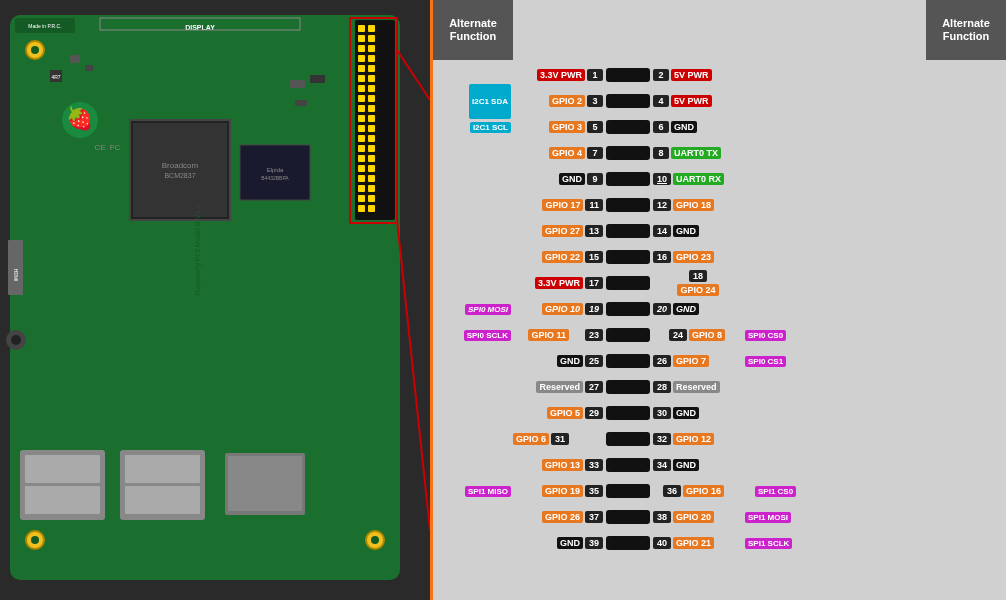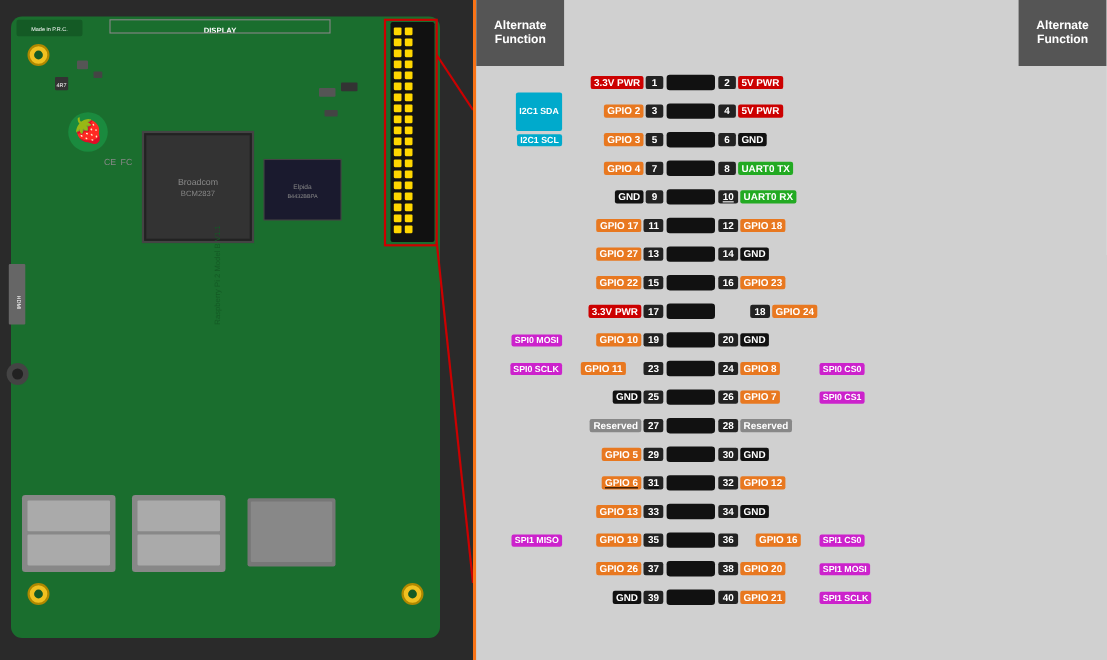--- a/index.html
+++ b/index.html
@@ -282,27 +282,27 @@
       </div>
       <div style="display: flex; align-items: center; height: 26px;">
         <div style="width: 80px; display: flex; align-items: center; justify-content: flex-end; padding-right: 2px;"></div>
         <div style="width: 90px; display: flex; align-items: center; justify-content: flex-end; gap: 2px;">
           <span style="background:#cc0000;color:white;font-size:9px;font-weight:bold;padding:1px 3px;border-radius:2px;white-space:nowrap;display:inline-block;text-align:center;">3.3V PWR</span>
           <span style="background:#222;color:white;font-size:9px;font-weight:bold;padding:1px 4px;border-radius:2px;min-width:16px;text-align:center;display:inline-block;">17</span>
         </div>
         <div style="width: 50px; display: flex; align-items: center; justify-content: center;">
           <div style="width:44px;height:14px;background:#111;border-radius:3px;margin:0 2px;"></div>
         </div>
-        <div style="width: 90px; display: flex; align-items: center; justify-content: flex-end; gap: 2px;">
+        <div style="width: 90px; display: flex; align-items: center; justify-content: space-between; gap: 2px; flex-direction: column;">
           <span style="background:#222;color:white;font-size:9px;font-weight:bold;padding:1px 4px;border-radius:2px;min-width:16px;text-align:center;display:inline-block;">18</span>
           <span style="background:#e87820;color:white;font-size:9px;font-weight:bold;padding:1px 3px;border-radius:2px;white-space:nowrap;display:inline-block;text-align:center;">GPIO 24</span>
         </div>
         <div style="width: 80px; display: flex; align-items: center; justify-content: flex-start; padding-left: 2px;"></div>
       </div>
-      <div style="display: flex; align-items: center; height: 26px;">
+      <div style="display: flex; align-items: center; height: 26px; font-style: italic;">
         <div style="width: 80px; display: flex; align-items: center; justify-content: flex-end; padding-right: 2px;">
           <span style="background:#cc22cc;color:white;font-size:8px;font-weight:bold;padding:1px 3px;border-radius:2px;white-space:nowrap;display:inline-block;text-align:center;">SPI0 MOSI</span>
         </div>
         <div style="width: 90px; display: flex; align-items: center; justify-content: flex-end; gap: 2px;">
           <span style="background:#e87820;color:white;font-size:9px;font-weight:bold;padding:1px 3px;border-radius:2px;white-space:nowrap;display:inline-block;text-align:center;">GPIO 10</span>
           <span style="background:#222;color:white;font-size:9px;font-weight:bold;padding:1px 4px;border-radius:2px;min-width:16px;text-align:center;display:inline-block;">19</span>
         </div>
         <div style="width: 50px; display: flex; align-items: center; justify-content: center;">
           <div style="width:44px;height:14px;background:#111;border-radius:3px;margin:0 2px;"></div>
         </div>
@@ -317,21 +317,21 @@
           <span style="background:#cc22cc;color:white;font-size:8px;font-weight:bold;padding:1px 3px;border-radius:2px;white-space:nowrap;display:inline-block;text-align:center;">SPI0 SCLK</span>
         </div>
         <div style="width: 90px; display: flex; align-items: center; justify-content: flex-end; gap: 16px;">
           <span style="background:#e87820;color:white;font-size:9px;font-weight:bold;padding:1px 3px;border-radius:2px;white-space:nowrap;display:inline-block;text-align:center;">GPIO 11</span>
           <span style="background:#222;color:white;font-size:9px;font-weight:bold;padding:1px 4px;border-radius:2px;min-width:16px;text-align:center;display:inline-block;">23</span>
         </div>
         <div style="width: 50px; display: flex; align-items: center; justify-content: center;">
           <div style="width:44px;height:14px;background:#111;border-radius:3px;margin:0 2px;"></div>
         </div>
         <div style="width: 90px; display: flex; align-items: center; justify-content: flex-start; gap: 2px;">
-          <span style="background:#222;color:white;font-size:9px;font-weight:bold;padding:1px 4px;border-radius:2px;min-width:16px;text-align:center;display:inline-block;">24</span>
+          <span style="background:#222;color:white;font-size:9px;font-weight:bold;padding:1px 4px;border-radius:2px;min-width:16px;text-align:center;display:inline-block;margin-left:16px;">24</span>
           <span style="background:#e87820;color:white;font-size:9px;font-weight:bold;padding:1px 3px;border-radius:2px;white-space:nowrap;display:inline-block;text-align:center;">GPIO 8</span>
         </div>
         <div style="width: 80px; display: flex; align-items: center; justify-content: flex-start; padding-left: 2px;">
           <span style="background:#cc22cc;color:white;font-size:8px;font-weight:bold;padding:1px 3px;border-radius:2px;white-space:nowrap;display:inline-block;text-align:center;">SPI0 CS0</span>
         </div>
       </div>
       <div style="display: flex; align-items: center; height: 26px;">
         <div style="width: 80px; display: flex; align-items: center; justify-content: flex-end; padding-right: 2px;"></div>
         <div style="width: 90px; display: flex; align-items: center; justify-content: flex-end; gap: 2px;">
           <span style="background:#111111;color:white;font-size:9px;font-weight:bold;padding:1px 3px;border-radius:2px;white-space:nowrap;display:inline-block;text-align:center;">GND</span>
@@ -373,21 +373,21 @@
           <div style="width:44px;height:14px;background:#111;border-radius:3px;margin:0 2px;"></div>
         </div>
         <div style="width: 90px; display: flex; align-items: center; justify-content: flex-start; gap: 2px;">
           <span style="background:#222;color:white;font-size:9px;font-weight:bold;padding:1px 4px;border-radius:2px;min-width:16px;text-align:center;display:inline-block;">30</span>
           <span style="background:#111111;color:white;font-size:9px;font-weight:bold;padding:1px 3px;border-radius:2px;white-space:nowrap;display:inline-block;text-align:center;">GND</span>
         </div>
         <div style="width: 80px; display: flex; align-items: center; justify-content: flex-start; padding-left: 2px;"></div>
       </div>
       <div style="display: flex; align-items: center; height: 26px;">
         <div style="width: 80px; display: flex; align-items: center; justify-content: flex-end; padding-right: 2px;"></div>
-        <div style="width: 90px; display: flex; align-items: center; justify-content: flex-end; gap: 2px; text-decoration: underline;">
+        <div style="width: 90px; display: flex; align-items: center; gap: 2px;">
           <span style="background:#e87820;color:white;font-size:9px;font-weight:bold;padding:1px 3px;border-radius:2px;white-space:nowrap;display:inline-block;text-align:center;">GPIO 6</span>
           <span style="background:#222;color:white;font-size:9px;font-weight:bold;padding:1px 4px;border-radius:2px;min-width:16px;text-align:center;display:inline-block;">31</span>
         </div>
         <div style="width: 50px; display: flex; align-items: center; justify-content: center;">
           <div style="width:44px;height:14px;background:#111;border-radius:3px;margin:0 2px;"></div>
         </div>
         <div style="width: 90px; display: flex; align-items: center; justify-content: flex-start; gap: 2px;">
           <span style="background:#222;color:white;font-size:9px;font-weight:bold;padding:1px 4px;border-radius:2px;min-width:16px;text-align:center;display:inline-block;">32</span>
           <span style="background:#e87820;color:white;font-size:9px;font-weight:bold;padding:1px 3px;border-radius:2px;white-space:nowrap;display:inline-block;text-align:center;">GPIO 12</span>
         </div>
@@ -412,21 +412,21 @@
         <div style="width: 80px; display: flex; align-items: center; justify-content: flex-end; padding-right: 2px;">
           <span style="background:#cc22cc;color:white;font-size:8px;font-weight:bold;padding:1px 3px;border-radius:2px;white-space:nowrap;display:inline-block;text-align:center;">SPI1 MISO</span>
         </div>
         <div style="width: 90px; display: flex; align-items: center; justify-content: flex-end; gap: 2px;">
           <span style="background:#e87820;color:white;font-size:9px;font-weight:bold;padding:1px 3px;border-radius:2px;white-space:nowrap;display:inline-block;text-align:center;">GPIO 19</span>
           <span style="background:#222;color:white;font-size:9px;font-weight:bold;padding:1px 4px;border-radius:2px;min-width:16px;text-align:center;display:inline-block;">35</span>
         </div>
         <div style="width: 50px; display: flex; align-items: center; justify-content: center;">
           <div style="width:44px;height:14px;background:#111;border-radius:3px;margin:0 2px;"></div>
         </div>
-        <div style="width: 90px; display: flex; align-items: center; justify-content: flex-start; gap: 16px;">
+        <div style="width: 90px; display: flex; align-items: center; justify-content: flex-start; gap: 2px; margin-left: 10px;">
           <span style="background:#222;color:white;font-size:9px;font-weight:bold;padding:1px 4px;border-radius:2px;min-width:16px;text-align:center;display:inline-block;">36</span>
           <span style="background:#e87820;color:white;font-size:9px;font-weight:bold;padding:1px 3px;border-radius:2px;white-space:nowrap;display:inline-block;text-align:center;">GPIO 16</span>
         </div>
         <div style="width: 80px; display: flex; align-items: center; justify-content: flex-start; padding-left: 2px;">
           <span style="background:#cc22cc;color:white;font-size:8px;font-weight:bold;padding:1px 3px;border-radius:2px;white-space:nowrap;display:inline-block;text-align:center;">SPI1 CS0</span>
         </div>
       </div>
       <div style="display: flex; align-items: center; height: 26px;">
         <div style="width: 80px; display: flex; align-items: center; justify-content: flex-end; padding-right: 2px;"></div>
         <div style="width: 90px; display: flex; align-items: center; justify-content: flex-end; gap: 2px;">

